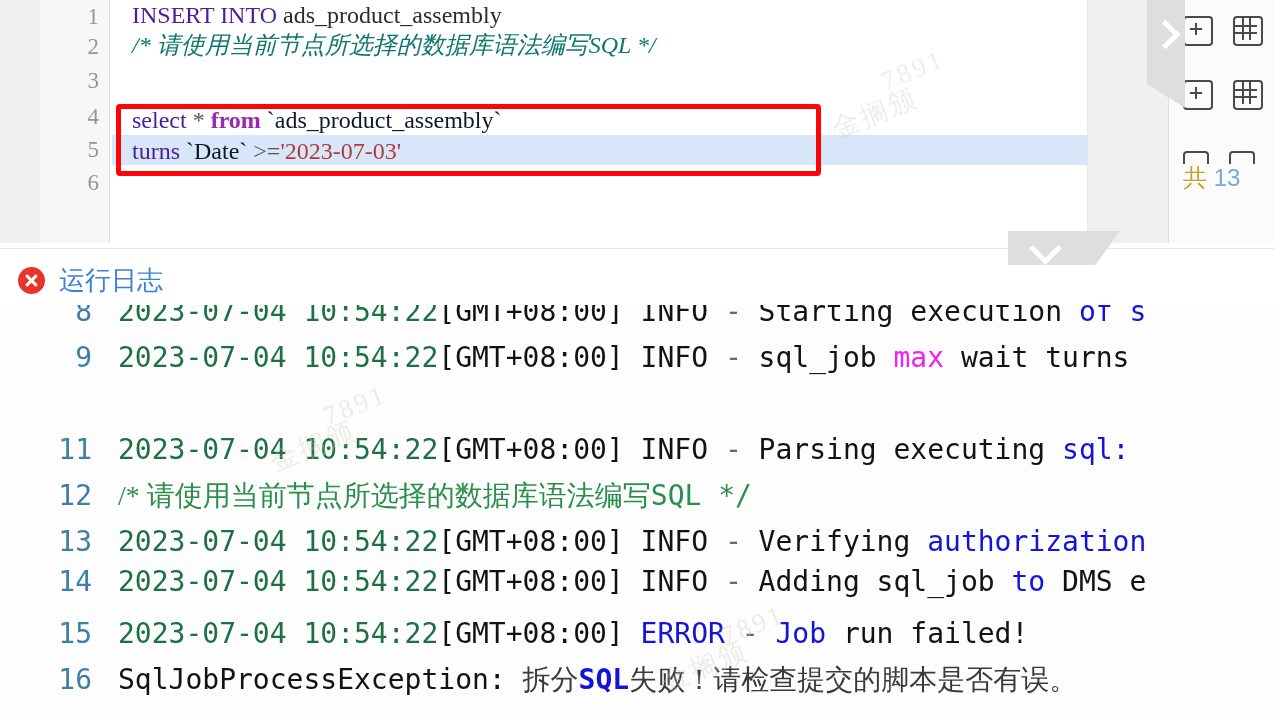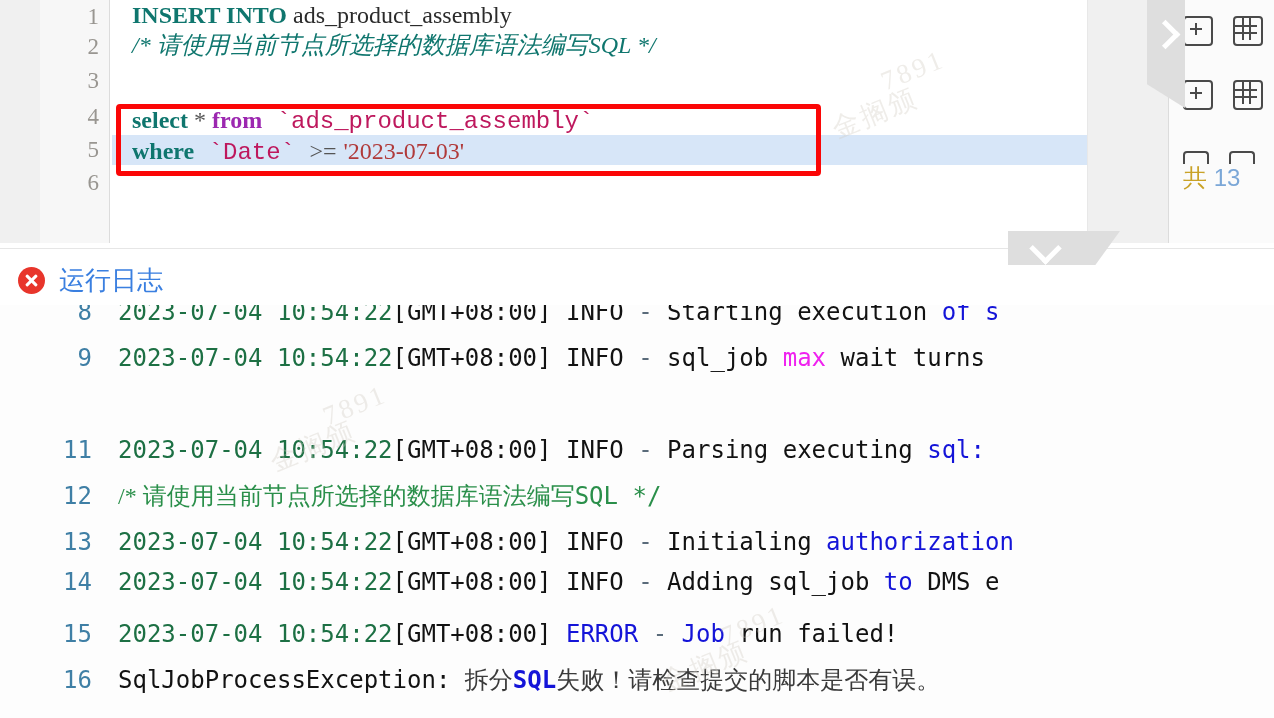--- a/index.html
+++ b/index.html
@@ -83,26 +83,26 @@
     font-family: "Liberation Serif", serif;
     font-size: 24px;
   }
   .sel-row {
     position: absolute;
     left: 112px;
     width: 975px;
     height: 30px;
     background: #d7e6f8;
   }
-  .kw       { color: #0f766e; font-weight: bold; }
+  .kw       { color: #4c1d95; font-weight: normal; }
   .kw2      { color: #9c27b0; font-weight: bold; }
   .plain    { color: #2b2b2b; }
-  .ident    { color: #be185d; font-family: Liberation Mono, monospace; }
+  .ident    { color: #0f172a; }
   .cmt      { color: #0f766e; font-style: italic; }
-  .strv     { color: #b03a3a; margin-left: 7px; }
+  .strv     { color: #b03a3a; }
   .op       { color: #555; }
 
   
   #red-box {
     position: absolute;
     left: 116px; top: 104px;
     width: 705px; height: 72px;
     border: 5px solid #fb0606;
     border-radius: 4px;
     box-sizing: border-box;
@@ -271,21 +271,21 @@
     background: #fdfdfd;
   }
   .lg {
     position: absolute;
     left: 0;
     width: 1274px;
     height: 46px;
     line-height: 46px;
     white-space: nowrap;
     font-family: "DejaVu Sans Mono", monospace;
-    font-size: 24px;
+    font-size: 28px;
   }
   .lg .ln {
     display: inline-block;
     width: 118px;
     text-align: right;
     color: #3f7fa5;
     padding-right: 26px;
     box-sizing: border-box;
   }
   .ts   { color: #1d7044; }
@@ -322,21 +322,21 @@
     <div class="cl" style="top:0px">
       <span class="kw">INSERT INTO</span><span class="plain"> ads_product_assembly</span>
     </div>
     <div class="cl" style="top:30px">
       <span class="cmt">/* 请使用当前节点所选择的数据库语法编写SQL */</span>
     </div>
     <div class="cl" style="top:105px">
       <span class="kw">select</span><span class="op"> * </span><span class="kw2">from</span><span class="ident"> `ads_product_assembly`</span>
     </div>
     <div class="cl" style="top:136px">
-      <span class="kw">where</span><span class="ident"> `Date` </span><span class="op">&gt;=</span><span class="strv">'2023-07-03'</span>
+      <span class="kw">turns</span><span class="ident"> `Date` </span><span class="op">&gt;=</span><span class="strv">'2023-07-03'</span>
     </div>
   </div>
 
   <div id="red-box"></div>
 </div>
 
 <div id="right-panel">
   <div class="rp-row" style="top:8px">
     <div class="ic-box plus"></div>
     <div class="ic-box ic-grid">
@@ -395,21 +395,21 @@
 
     <div class="lg" style="top:122px">
       <span class="ln">11</span><span class="ts">2023-07-04 10:54:22</span><span class="br">[GMT+08:00]</span> <span class="lvl">INFO</span> <span class="dash">-</span> <span class="msg">Parsing executing </span><span class="bl">sql:</span>
     </div>
 
     <div class="lg" style="top:168px">
       <span class="ln">12</span><span class="gr-cn">/* 请使用当前节点所选择的数据库语法编写</span><span class="gr">SQL</span><span class="gr"> */</span>
     </div>
 
     <div class="lg" style="top:214px">
-      <span class="ln">13</span><span class="ts">2023-07-04 10:54:22</span><span class="br">[GMT+08:00]</span> <span class="lvl">INFO</span> <span class="dash">-</span> <span class="msg">Initialing </span><span class="bl">authorization</span>
+      <span class="ln">13</span><span class="ts">2023-07-04 10:54:22</span><span class="br">[GMT+08:00]</span> <span class="lvl">INFO</span> <span class="dash">-</span> <span class="msg">Verifying </span><span class="bl">authorization</span>
     </div>
 
     <div class="lg" style="top:254px">
       <span class="ln">14</span><span class="ts">2023-07-04 10:54:22</span><span class="br">[GMT+08:00]</span> <span class="lvl">INFO</span> <span class="dash">-</span> <span class="msg">Adding sql_job </span><span class="bl">to</span><span class="msg"> DMS e</span>
     </div>
 
     <div class="lg" style="top:306px">
       <span class="ln">15</span><span class="ts">2023-07-04 10:54:22</span><span class="br">[GMT+08:00]</span> <span class="bl">ERROR</span> <span class="dash">-</span> <span class="bl">Job</span><span class="msg"> run failed!</span>
     </div>
 

